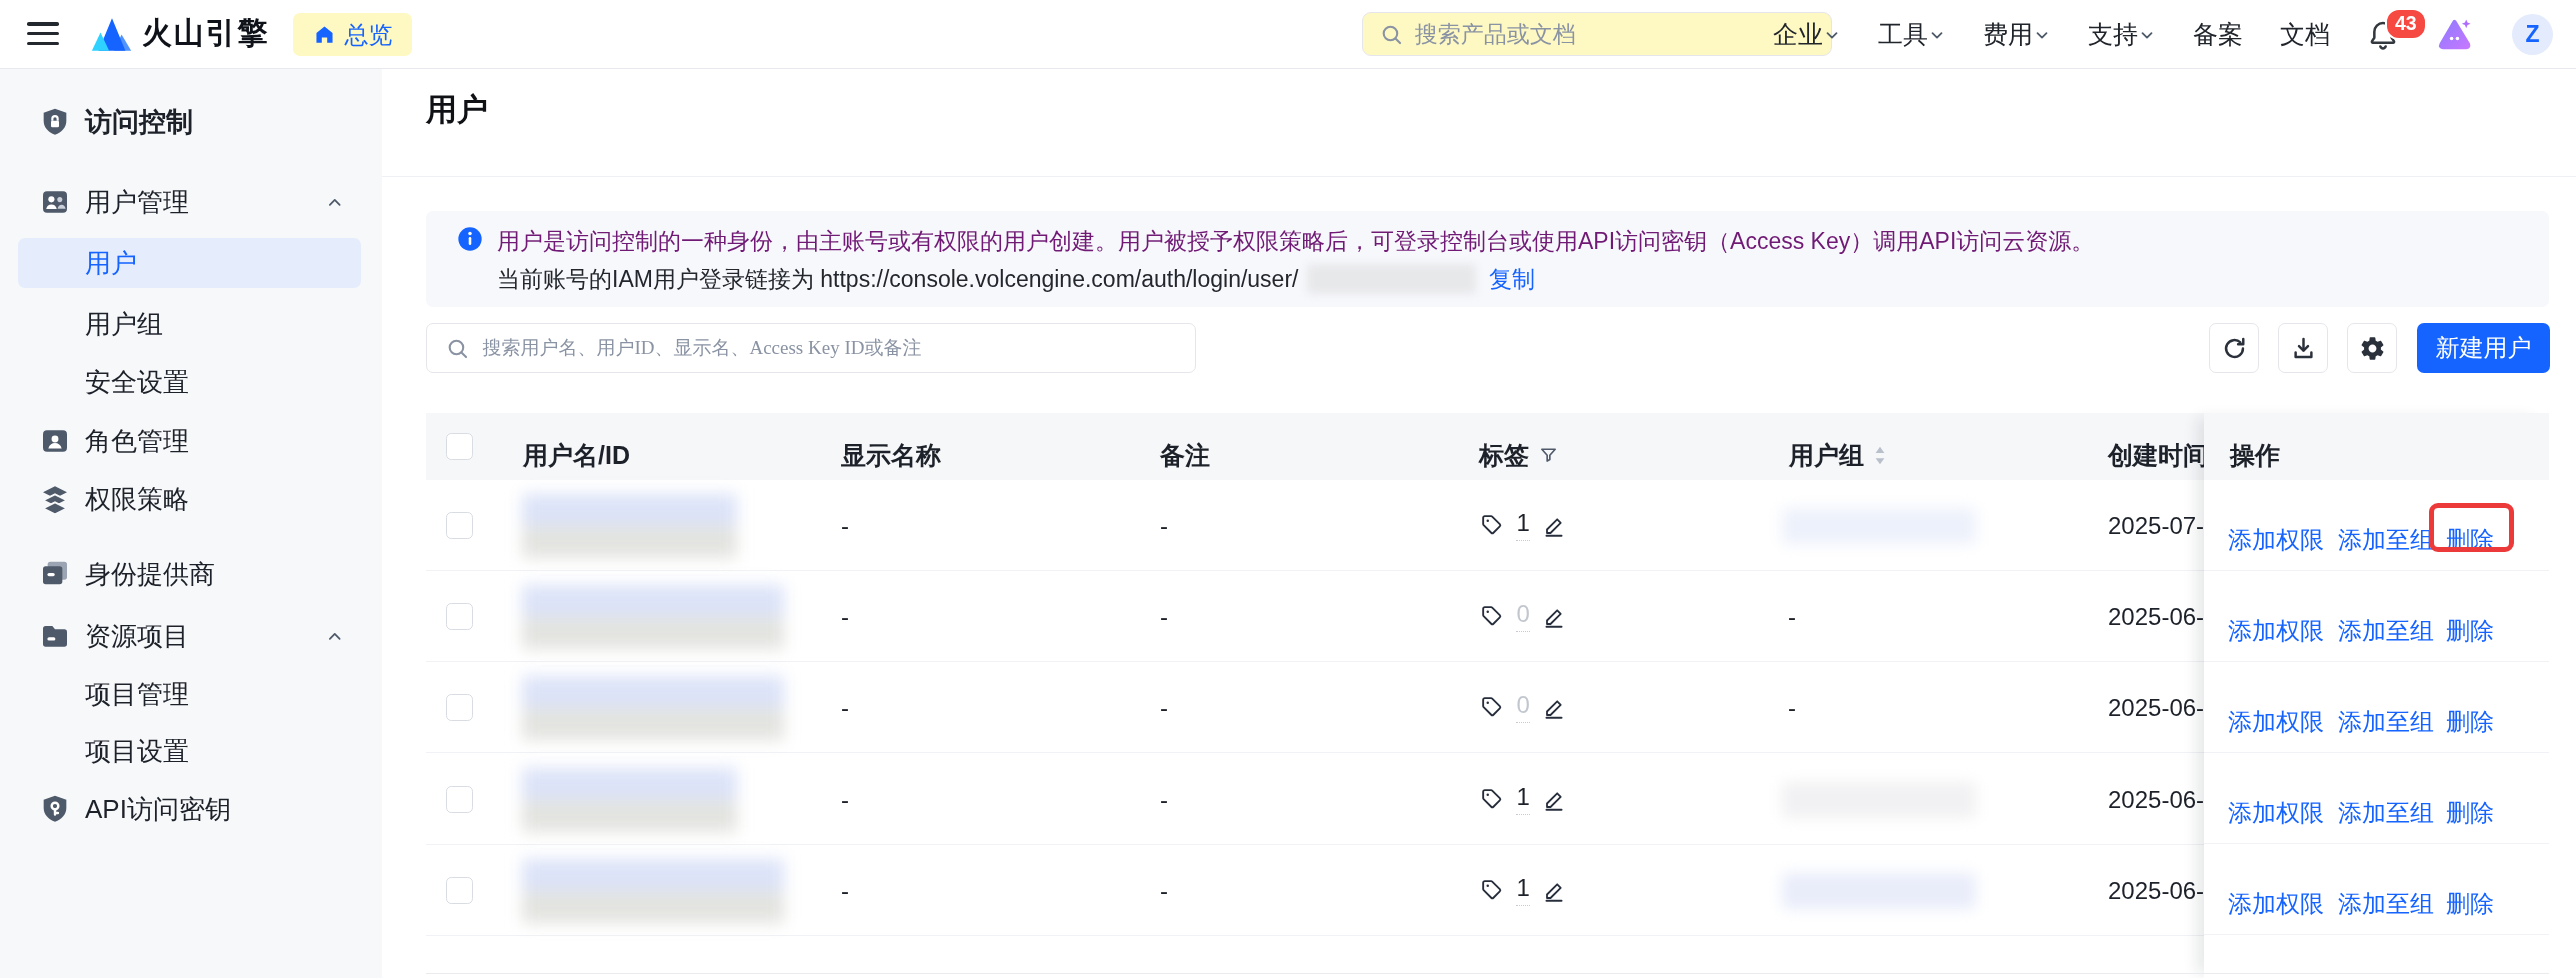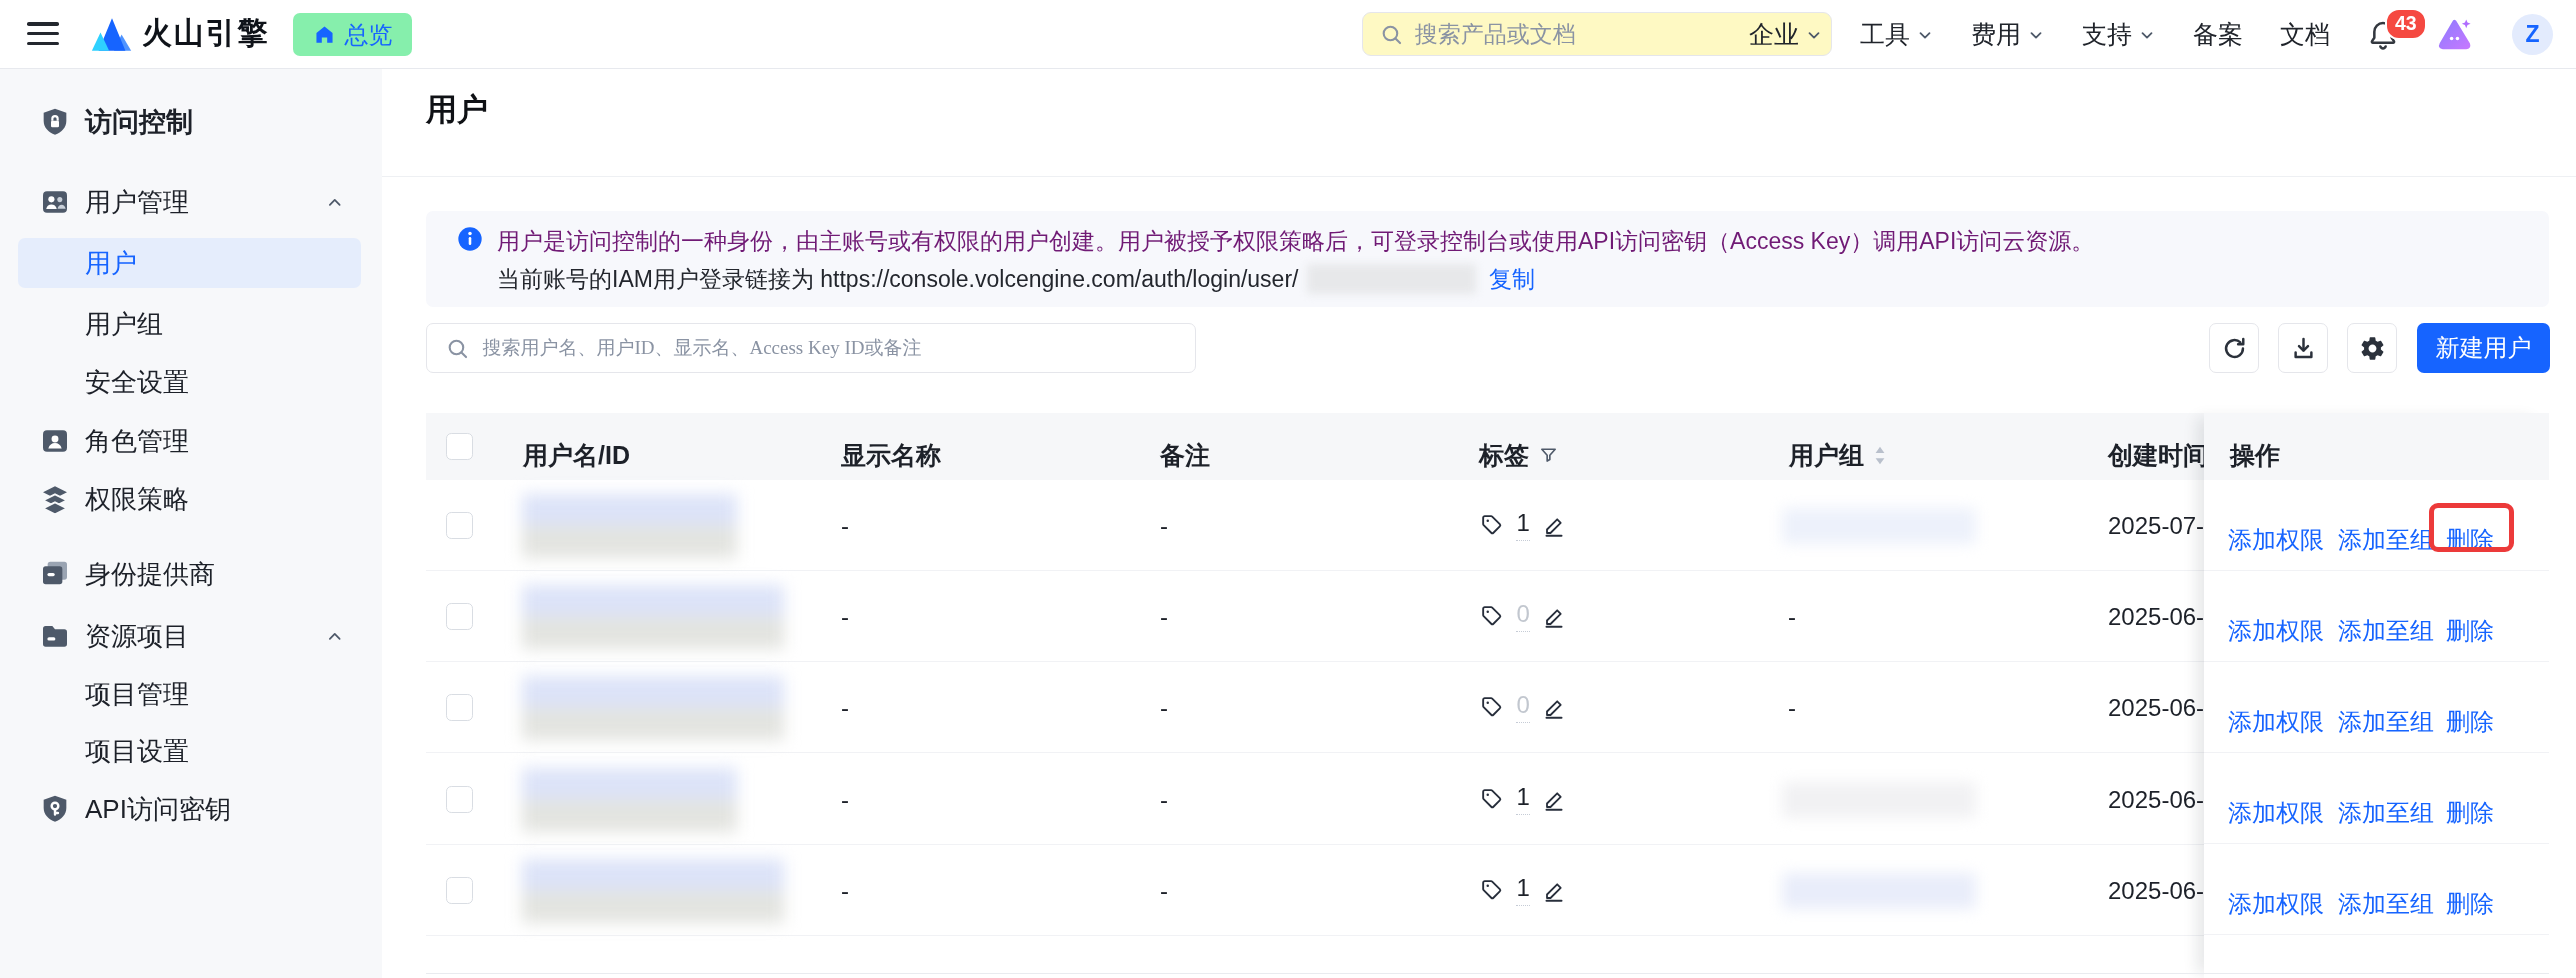--- a/index.html
+++ b/index.html
@@ -8,28 +8,28 @@
   .page { position:relative; width:2576px; height:978px; overflow:hidden; }
 
   
   .nav { position:absolute; top:0; left:0; width:2576px; height:69px; background:#fff;
     border-bottom:0.9px solid #e7e9ee; z-index:20; }
   .hamburger { position:absolute; left:27px; top:22px; width:32px; height:25px; cursor:pointer; }
   .hamburger span { display:block; width:32px; height:3.6px; background:#23272e; border-radius:1.8px; margin-bottom:6.2px; }
   .logo { position:absolute; left:89px; top:12.4px; display:flex; align-items:center; }
   .brand-text { font-size:30px; font-weight:700; color:#0f1319; margin-left:7px; letter-spacing:1.8px; }
   .overview-pill { position:absolute; left:293px; top:13.3px; height:43px; padding:0 19.5px; border-radius:7px;
-    background:#86efac; color:#1664ff; font-size:24px; display:flex; align-items:center; gap:9px; cursor:pointer; }
+    background:#fef9c3; color:#1664ff; font-size:24px; display:flex; align-items:center; gap:9px; cursor:pointer; }
   .nav-search { position:absolute; left:1362px; top:12.4px; width:470px; height:44px; border:1.8px solid #e5e6eb;
     border-radius:9px; display:flex; align-items:center; padding:5px 16px; background:#fef9c3; }
   .nav-search input { border:none; outline:none; flex:1; font-size:23px; margin-left:10.7px;
     font-family:"Liberation Sans",sans-serif; color:#1d2129; background:transparent; }
   .nav-search input::placeholder, .tb-search input::placeholder { color:#8a93a3; }
   .nav-right { position:absolute; right:23px; top:0; height:69px; display:flex; align-items:center; gap:37px; }
-  .nav-item { display:flex; align-items:center; gap:6px; font-size:25px; color:#20242b; cursor:pointer; }
+  .nav-item { display:flex; align-items:center; gap:0; font-size:25px; color:#20242b; cursor:pointer; }
   .bell-wrap { position:relative; cursor:pointer; }
   .bell-badge { position:absolute; top:-10.7px; left:18px; background:#f54941; color:#fff; font-size:19.5px;
     font-weight:700; line-height:1; padding:4.4px 8px; border-radius:14px; border:2.7px solid #fff; }
   .avatar { width:41px; height:41px; border-radius:50%; background:#e3ebfd; color:#1664ff; font-size:23px;
     font-weight:700; display:flex; align-items:center; justify-content:center; cursor:pointer; }
 
   
   .sidebar { position:absolute; top:69px; left:0; width:382px; bottom:0; background:#f7f8fa; z-index:10; }
   .side-item { position:absolute; left:0; width:382px; height:57px; cursor:pointer;padding-left:32px; }
   .side-item .s-icon { position:absolute; left:39px; top:12.4px; }

